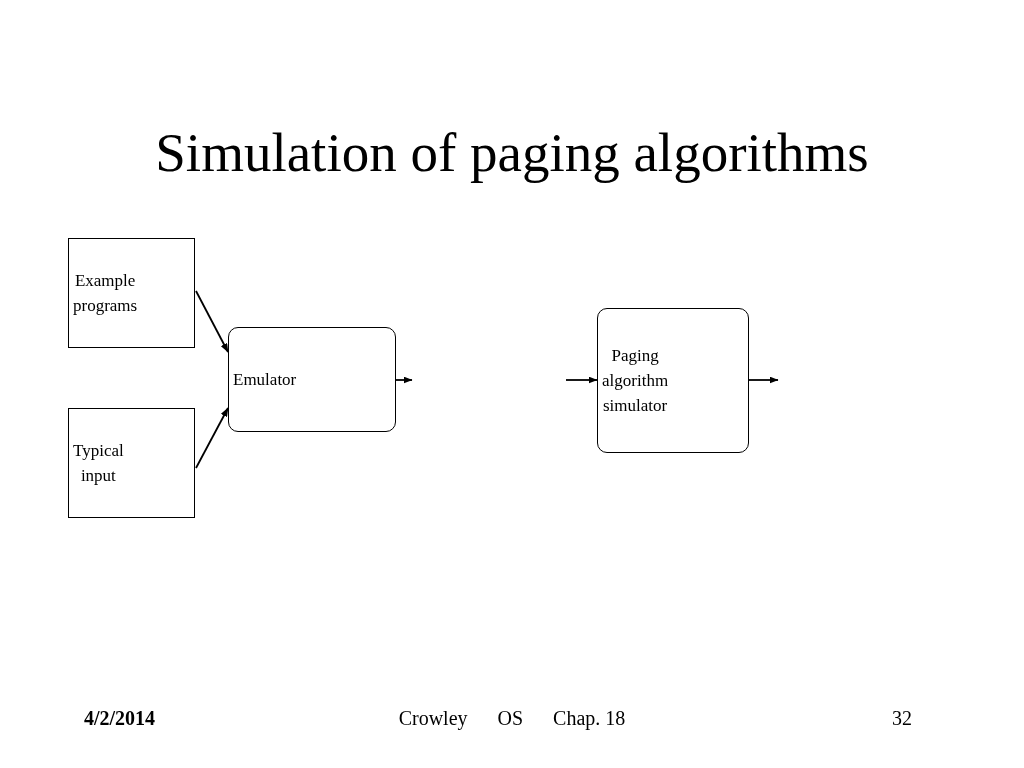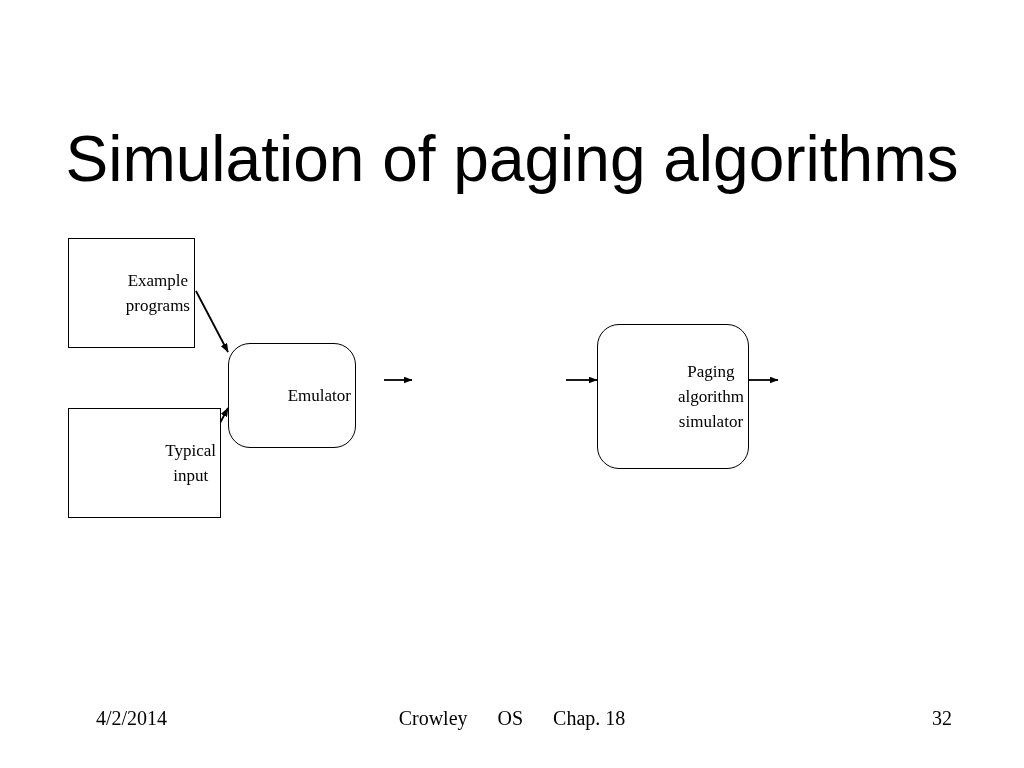--- a/index.html
+++ b/index.html
@@ -25,22 +25,22 @@
     background: #ffffff;
   }
 
   
   #slide-title {
     position: absolute;
     left: 62px;
     top: 84px;
     width: 900px;
     text-align: center;
-    font-family: Liberation Sans, sans-serif;
-    font-size: 64px;
+    font-family: Liberation Serif, serif;
+    font-size: 55px;
     line-height: 64px;
     font-weight: normal;
     letter-spacing: 0px;
     color: #000000;
     white-space: nowrap;
   }
 
   
   #diagram {
     position: absolute;
@@ -59,62 +59,61 @@
   }
 
   
   .node {
     position: absolute;
     box-sizing: border-box;
     border: 1.6px solid #000000;
     background: #ffffff;
     display: flex;
     align-items: center;
-    justify-content: flex-end;
+    justify-content: flex-start;
     text-align: center;
   }
   .node .node-label {
     font-family: "Liberation Serif", "DejaVu Serif", serif;
     font-size: 17px;
     line-height: 25px;
     color: #000000;
     white-space: pre-line;
     padding: 0 4px;
   }
   .node.rounded {
-    border-radius: 22px;
-    margin-top: 16px;
+    border-radius: 10px;
   }
 
   #node-example-programs { left: 68px;  top: 238px; width: 127px; height: 110px; }
-  #node-typical-input    { left: 68px;  top: 408px; width: 153px; height: 110px; }
-  #node-emulator         { left: 228px; top: 327px; width: 128px; height: 105px; }
+  #node-typical-input    { left: 68px;  top: 408px; width: 127px; height: 110px; }
+  #node-emulator         { left: 228px; top: 327px; width: 168px; height: 105px; }
   #node-page-reference   { left: 412px; top: 308px; width: 154px; height: 145px; }
   #node-paging-simulator { left: 597px; top: 308px; width: 152px; height: 145px; }
   #node-performance      { left: 778px; top: 316px; width: 152px; height: 128px; }
 
   
   #footer {
     position: absolute;
     left: 0;
     top: 700px;
     width: 1024px;
     height: 36px;
   }
   .footer-text {
     position: absolute;
     font-family: "Liberation Serif", "DejaVu Serif", serif;
     font-size: 20px;
     line-height: 26px;
     color: #000000;
     white-space: pre;
   }
-  #footer-date   { left: 96px;  top: 5px; }
+  #footer-date   { left: 84px;  top: 5px; font-weight: bold; }
   #footer-center { left: 0;     top: 5px; width: 1024px; text-align: center; }
-  #footer-page   { left: 0;     top: 5px; width: 1024px; text-align: right; padding-right: 72px; box-sizing: border-box; }
+  #footer-page   { left: 0;     top: 5px; width: 1024px; text-align: right; padding-right: 112px; box-sizing: border-box; }
 </style>
 </head>
 <body>
 
 <div id="slide">
 
   <h1 id="slide-title">Simulation of paging algorithms</h1>
 
   <div id="diagram">
 

